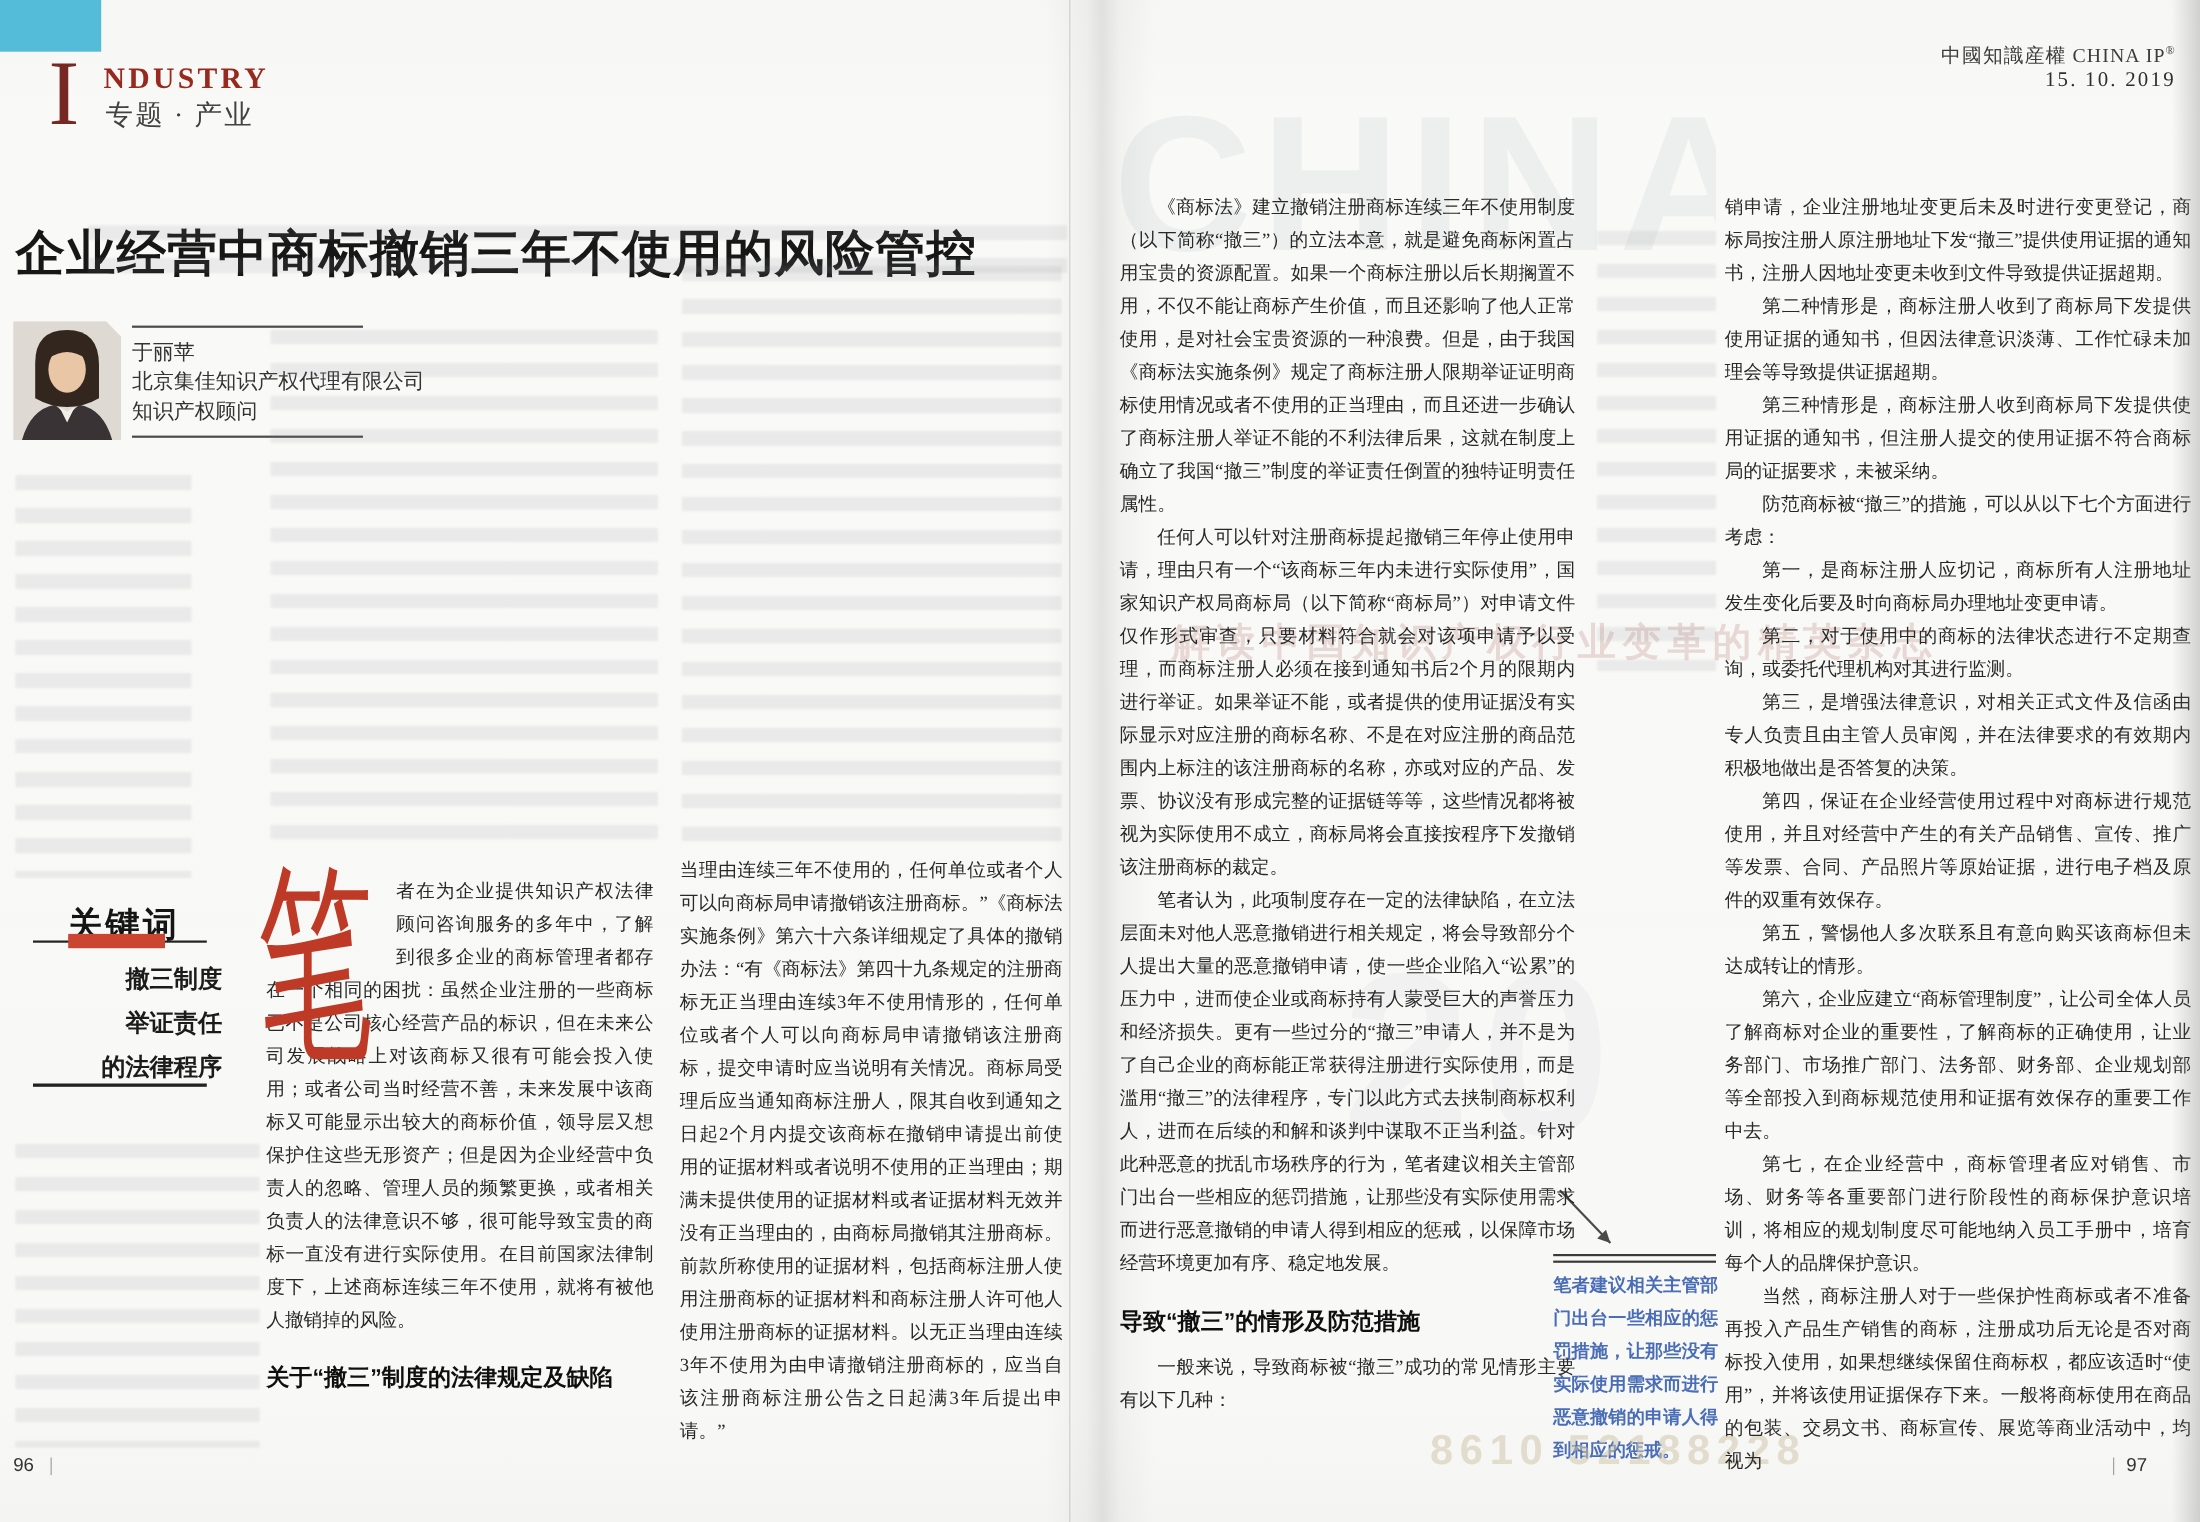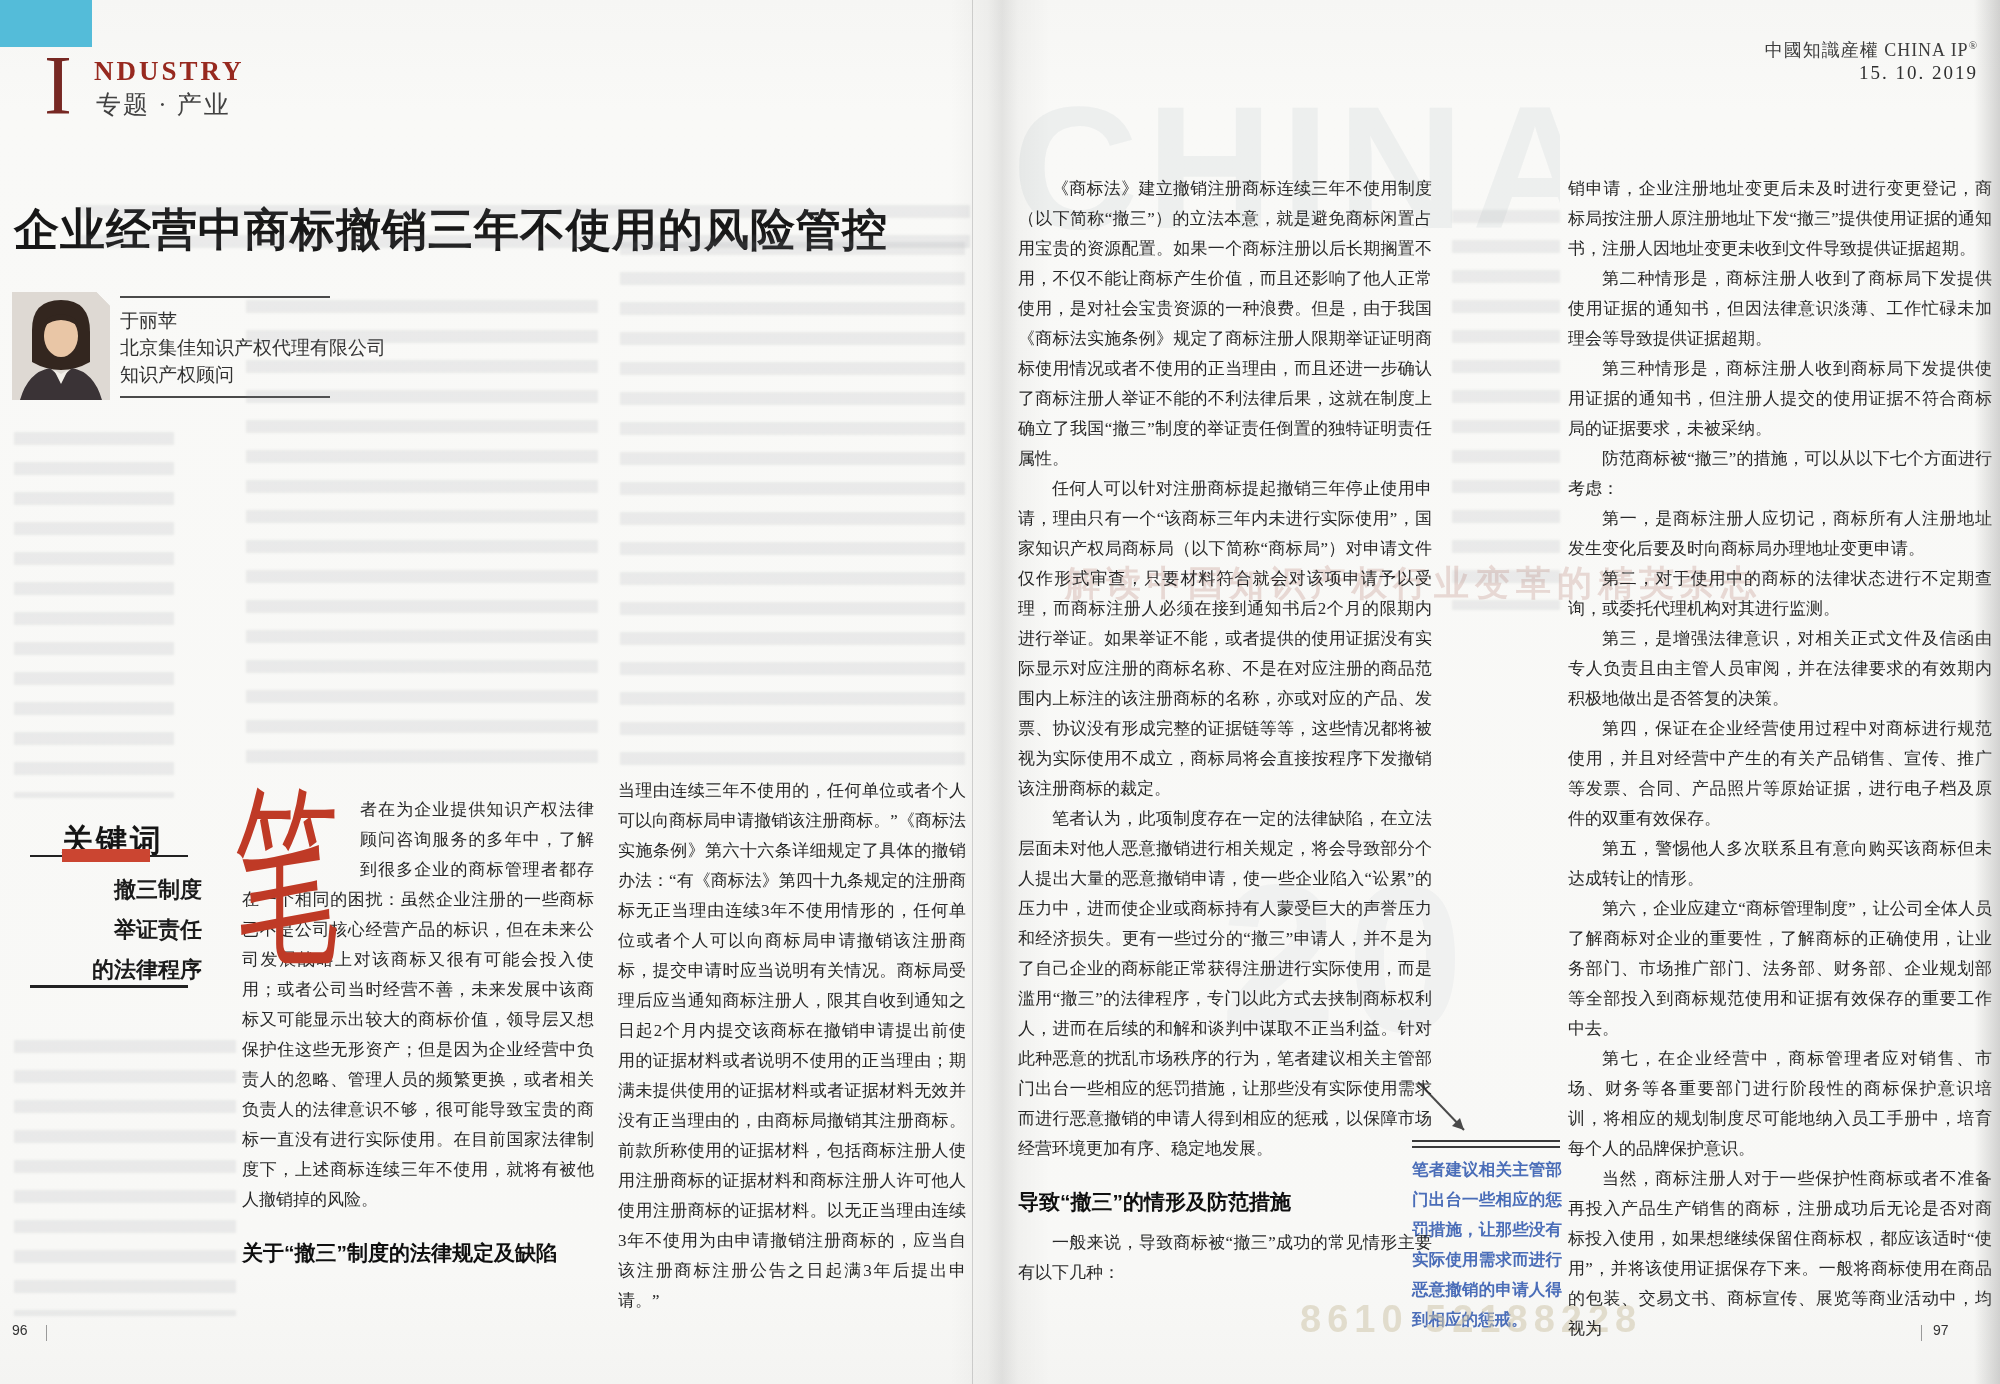--- a/index.html
+++ b/index.html
@@ -42,21 +42,21 @@
                  transform:scale(0.82,1.5);transform-origin:left top;font-family:"Liberation Serif",serif;}
   
   .masthead{left:1450px;top:38px;width:528px;text-align:right;font-size:18px;letter-spacing:1px;color:#3d3d3d;}
   .masthead sup{font-size:11px;}
   .issue-date{left:1700px;top:62px;width:278px;text-align:right;font-size:19px;letter-spacing:2px;color:#2f2f2f;}
   
   .pq-rule{left:1412px;width:148px;height:2px;background:#3a3a3a;}
   .pull-quote{left:1412px;top:1154px;width:150px;font-family:"Liberation Sans","DejaVu Sans",sans-serif;
               font-weight:bold;font-size:16.5px;line-height:30px;text-align:justify;color:#4a6db8;}
   
-  .folio{font-family:"Liberation Sans","DejaVu Sans",sans-serif;font-size:14px;color:#333;text-align:right;}
+  .folio{font-family:"Liberation Sans","DejaVu Sans",sans-serif;font-size:17px;color:#333;text-align:right;}
   .folio-bar{width:1px;height:16px;background:#9a9a9a;}
   
   .ghost-stripes{background:repeating-linear-gradient(180deg,rgba(130,136,142,0.12) 0 13px,rgba(0,0,0,0) 13px 30px);
                  filter:blur(1.2px);z-index:1;}
   .ghost-big{font-family:"Liberation Sans","DejaVu Sans",sans-serif;font-weight:bold;z-index:0;}
   .ghost-brand{left:1012px;top:58px;width:548px;height:255px;overflow:hidden;font-size:175px;line-height:220px;
                letter-spacing:8px;color:rgba(196,206,211,0.22);white-space:nowrap;}
   .ghost-20{left:1220px;top:790px;font-size:210px;color:rgba(185,192,198,0.13);letter-spacing:10px;margin-top:48px;}
   .ghost-slogan{left:1065px;top:560px;font-size:35px;letter-spacing:6px;color:rgba(202,164,156,0.38);
                 font-weight:bold;white-space:nowrap;z-index:1;}

